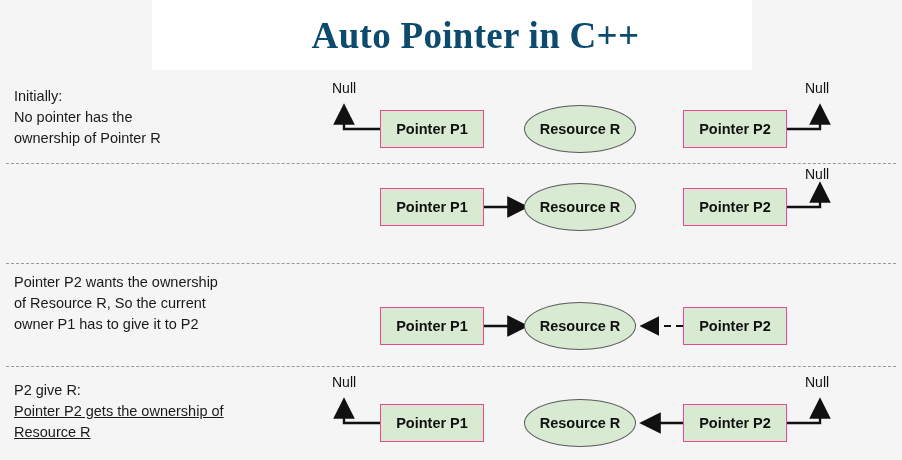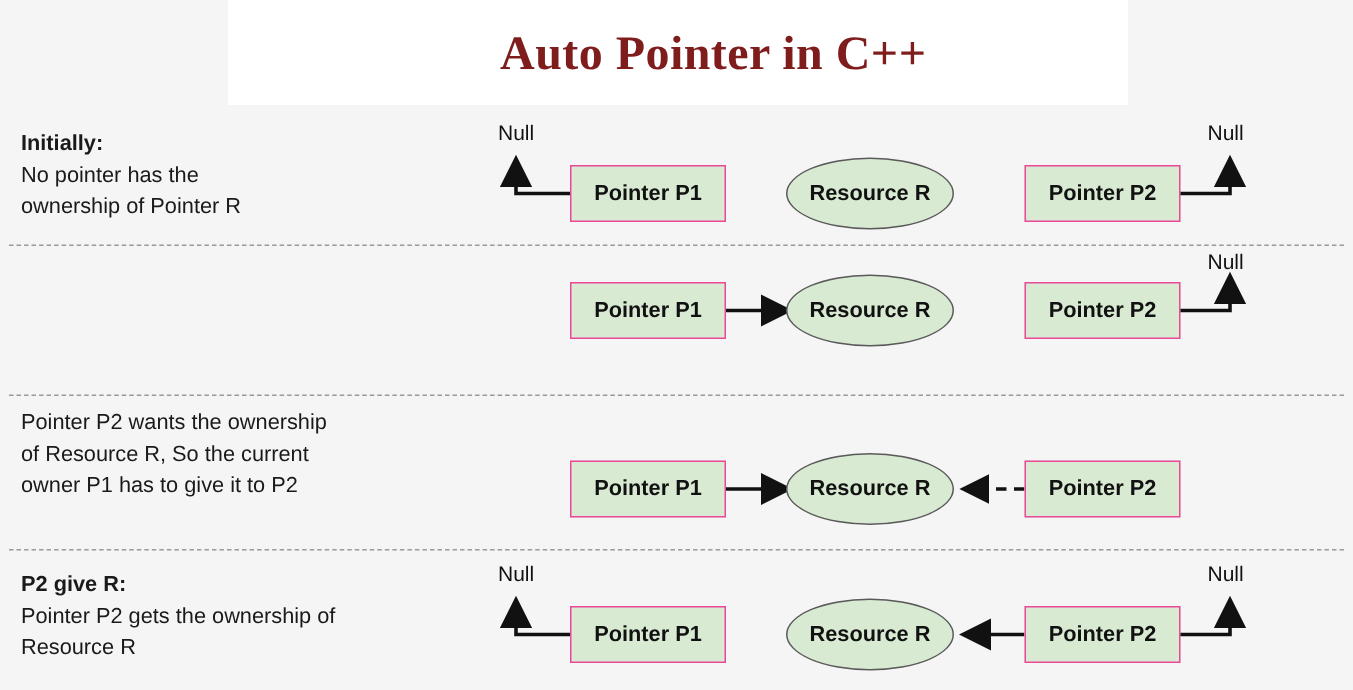--- a/index.html
+++ b/index.html
@@ -27,43 +27,43 @@
     left: 152px;
     top: 0;
     width: 600px;
     height: 70px;
     background: #ffffff;
     display: flex;
     align-items: center;
     justify-content: center;
   }
   .title-text {
-    font-size: 32px;
+    font-size: 37px;
     font-weight: bold;
-    color: #7f1d1d;
+    color: #0c4a6e;
     letter-spacing: 0.3px;
     font-family: "Liberation Serif", serif;
     margin-left: 47px;
   }
 
   
   .row {
     position: absolute;
     left: 0;
     width: 902px;
   }
   .row-desc {
     position: absolute;
     left: 14px;
     color: #1a1a1a;
     font-size: 14.5px;
     line-height: 21px;
   }
   .row-desc .head {
-    font-weight: bold;
+    font-weight: normal;
     display: block;
   }
   .row-desc .body {
     display: block;
     font-weight: normal;
   }
 
   .divider {
     position: absolute;
     left: 6px;
@@ -219,21 +219,21 @@
     </svg>
 
     <div class="box" style="left:683px;top:39px;">Pointer P2</div>
   </div>
 
   <div class="divider" style="top:366px;"></div>
 
   <div class="row" style="top:372px;height:88px;">
     <div class="row-desc" style="top:8px;width:330px;">
       <span class="head">P2 give R:</span>
-      <span class="body" style="white-space:pre-line;">Pointer P2 gets the ownership of
+      <span class="body" style="white-space:pre-line;text-decoration:underline;">Pointer P2 gets the ownership of
 Resource R</span>
     </div>
 
     <div class="null-label" style="left:332px;top:2px;">Null</div>
     <div class="null-label" style="left:805px;top:2px;">Null</div>
 
     <svg class="arrow-svg" style="left:330px;top:20px;" width="60" height="50">
       <defs>
         <marker id="ah7" markerWidth="9" markerHeight="9" refX="7" refY="4.5" orient="auto">
           <polygon points="0,0 9,4.5 0,9" fill="#111"></polygon>

